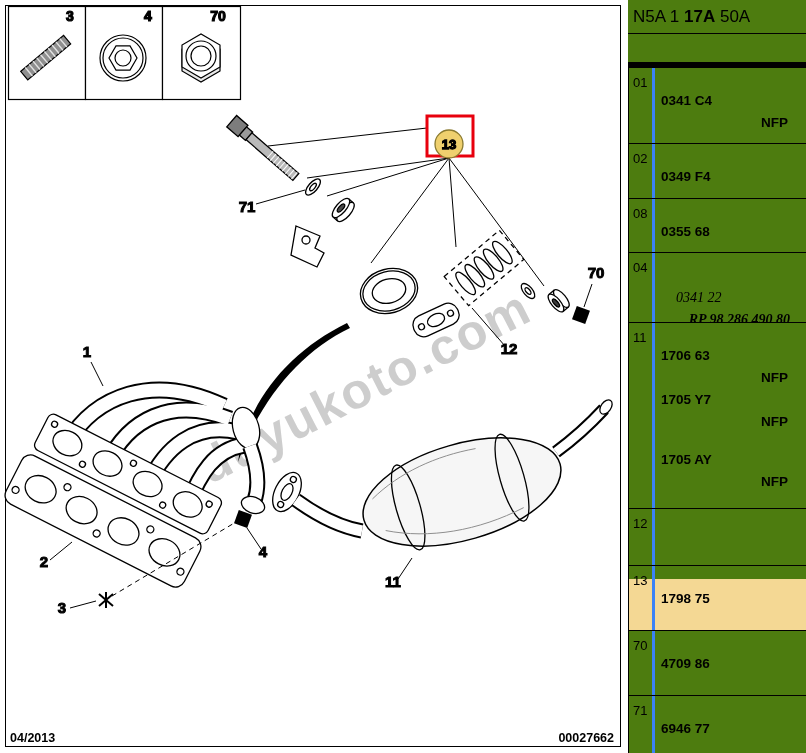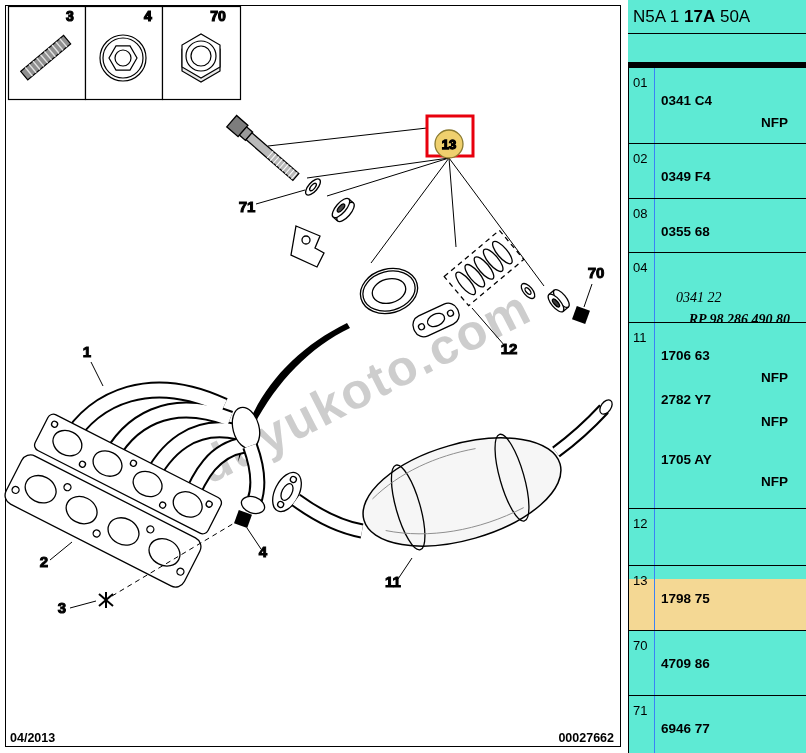--- a/index.html
+++ b/index.html
@@ -9,30 +9,30 @@
   
   .diagram-panel{position:absolute;left:0;top:0;width:627px;height:753px;}
   svg text{font-family:"Liberation Sans","DejaVu Sans",sans-serif;}
   .callout{font-size:15px;font-weight:bold;fill:#000;text-anchor:middle;}
   .inset-label{font-size:14px;font-weight:bold;fill:#000;text-anchor:middle;}
   .svg-footer{font-size:12.5px;font-weight:bold;fill:#000;}
   .wm{font-size:50px;font-weight:bold;fill:#9c9c9c;opacity:.5;text-anchor:middle;letter-spacing:2px;}
   .ln{stroke:#000;stroke-width:1;}
 
   
-  .table-panel{position:absolute;left:628px;top:0;width:178px;height:753px;background:#5eead4;}
+  .table-panel{position:absolute;left:628px;top:0;width:178px;height:753px;background:#4d7c0f;}
   .panel-header{position:absolute;top:7px;left:5px;font-size:17px;white-space:pre;}
   .panel-header .b{font-weight:bold;}
   .header-rule{position:absolute;top:33px;left:0;width:178px;border-top:1px solid #000;}
   .thick-bar{position:absolute;top:62px;left:0;width:178px;height:6px;background:#000;}
   .tbody{position:absolute;top:68px;left:0;width:178px;border-left:1px solid #000;box-sizing:border-box;}
   .trow{position:relative;border-top:1px solid #000;box-sizing:border-box;overflow:hidden;}
   .trow:first-child{border-top:none;}
   .hl{position:absolute;left:0;right:0;top:13px;bottom:0;z-index:0;}
-  .item-cell{position:absolute;left:0;top:0;width:26px;height:100%;border-right:1px solid #3b82f6;z-index:1;box-sizing:border-box;}
+  .item-cell{position:absolute;left:0;top:0;width:26px;height:100%;border-right:3px solid #3b82f6;z-index:1;box-sizing:border-box;}
   .item-num{position:absolute;top:7px;left:4px;font-size:13px;}
   .code-cell{position:absolute;left:27px;right:0;top:0;height:100%;padding:22px 16px 0 5px;box-sizing:border-box;z-index:1;}
   .line{height:22px;line-height:22px;font-size:13.5px;font-weight:bold;white-space:nowrap;}
   .line.nfp{text-align:right;padding-right:2px;}
   .line.code-italic{font-style:italic;font-weight:normal;font-family:"Liberation Serif","DejaVu Serif",serif;font-size:14px;margin-top:12px;margin-left:15px;}
   .line.rp{font-style:italic;font-weight:bold;text-align:right;font-family:"Liberation Serif","DejaVu Serif",serif;font-size:14px;}
   .line.spacer{height:16px;}
 </style>
 </head>
 <body>
@@ -319,21 +319,21 @@
             <div class="line rp">RP 98 286 490 80</div>
           </div>
         </div>
         <div class="trow" style="height: 186px;">
           <div class="item-cell">
             <span class="item-num">11</span>
           </div>
           <div class="code-cell">
             <div class="line code">1706 63</div>
             <div class="line nfp">NFP</div>
-            <div class="line code">2782 Y7</div>
+            <div class="line code">1705 Y7</div>
             <div class="line nfp">NFP</div>
             <div class="line spacer"></div>
             <div class="line code">1705 AY</div>
             <div class="line nfp">NFP</div>
           </div>
         </div>
         <div class="trow" style="height: 57px;">
           <div class="item-cell">
             <span class="item-num">12</span>
           </div>

